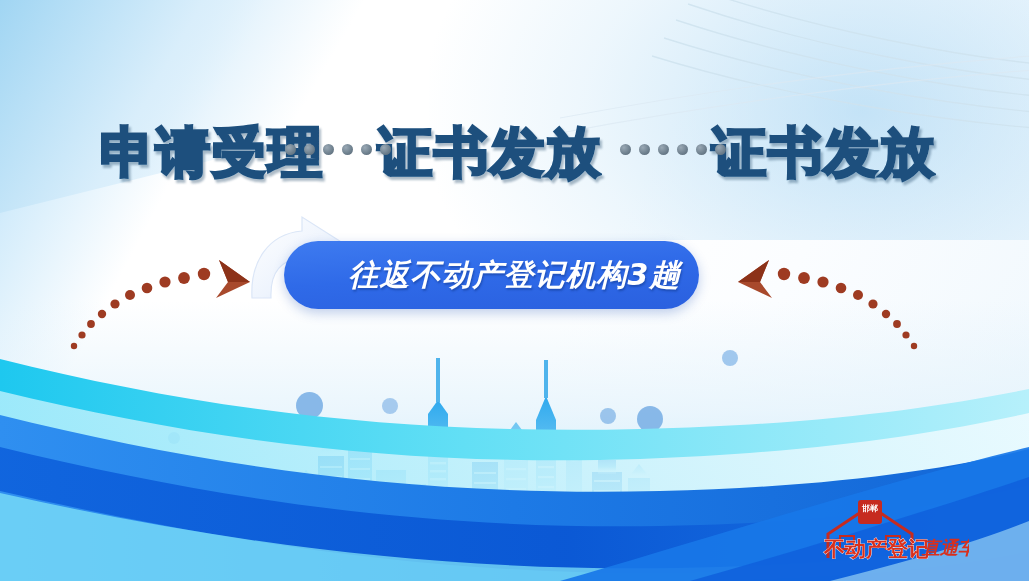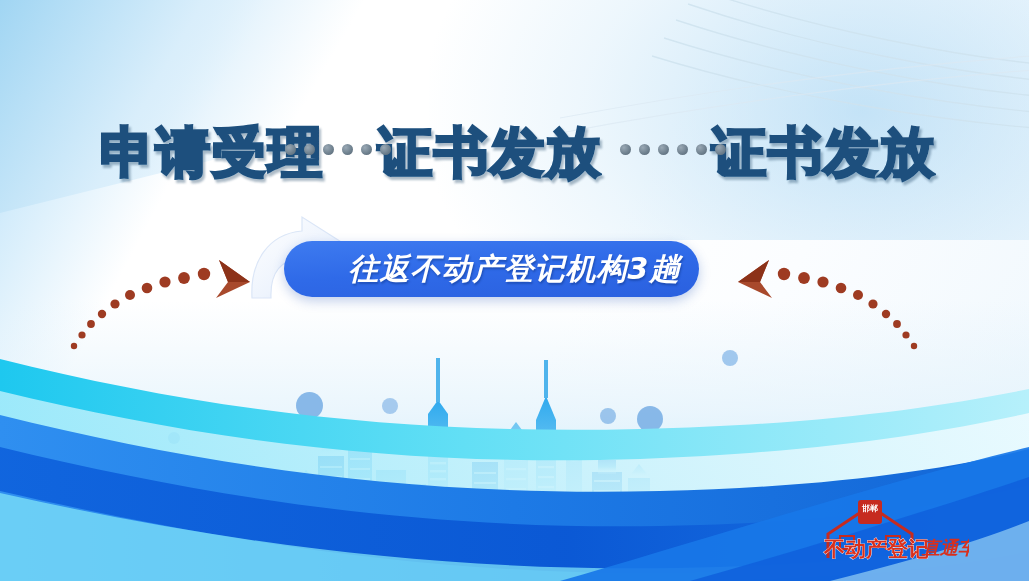--- a/index.html
+++ b/index.html
@@ -66,21 +66,21 @@
   #dots-1{ left:285px; }
   #dots-2{ left:620px; }
   .dots i{
     display:block; width:11px; height:11px; border-radius:50%;
     background:radial-gradient(circle at 35% 32%, #9aa9b5 0%, #6d7f8d 60%, #566573 100%);
   }
 
   
   .pill{
     position:absolute; left:284px; top:241px;
-    width:415px; height:56px; border-radius:34px;
+    width:415px; height:68px; border-radius:34px;
     background:linear-gradient(176deg,#3e7bf0 0%,#2f6ae8 48%,#2a60df 100%);
     box-shadow:0 4px 12px rgba(28,80,180,.28);
     display:flex; align-items:center; justify-content:center;
   }
   .pill-text{
     color:#ffffff; font-size:30px; font-weight:bold; font-style:italic;
     letter-spacing:1px; white-space:nowrap;
     padding-left:46px;
     text-shadow:1px 2px 2px rgba(14,50,130,.45);
   }

